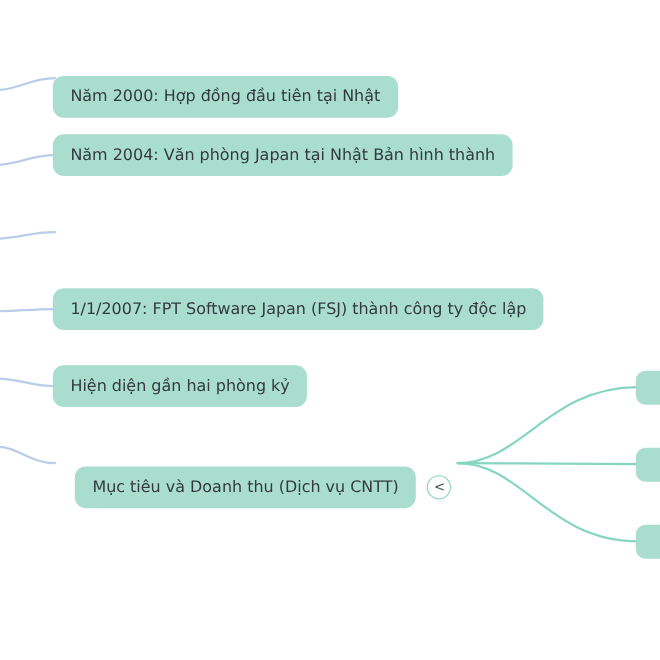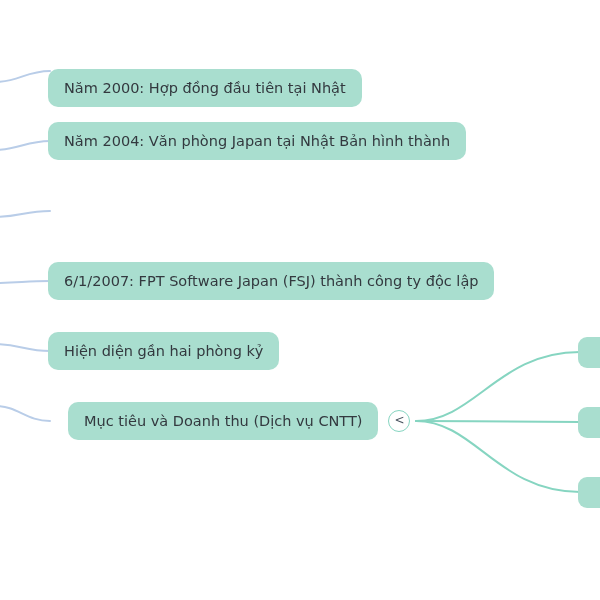--- a/index.html
+++ b/index.html
@@ -27,21 +27,21 @@
     height:38px;line-height:38px;
     padding:0 16px;
     background:var(--node-bg);
     border-radius:10px;
     font-size:14.5px;
     color:var(--node-text);
     white-space:nowrap;
     cursor:pointer;
   }
   .node-row{
-    position:absolute;left:48px;top:402px;
+    position:absolute;left:48px;top:424px;
     display:flex;align-items:center;gap:10px;padding-left:20px;
   }
   .node-row .node{position:static;}
   .collapse-btn{
     width:22px;height:22px;
     border-radius:50%;
     background:#ffffff;
     border:1.5px solid var(--connector-right);
     color:#4a5560;
     font-size:12px;line-height:19px;
@@ -84,21 +84,21 @@
   <div class="node n1">
     <span>Năm 2000: Hợp đồng đầu tiên tại Nhật</span>
   </div>
 
   <div class="node n2">
     <span>Năm 2004: Văn phòng Japan tại Nhật Bản hình thành</span>
   </div>
 
 
   <div class="node n4">
-    <span>6/1/2007: FPT Software Japan (FSJ) thành công ty độc lập</span>
+    <span>1/1/2007: FPT Software Japan (FSJ) thành công ty độc lập</span>
   </div>
 
   <div class="node n5">
     <span>Hiện diện gần hai phòng kỷ</span>
   </div>
 
   <div class="node-row">
     <div class="node">
       <span>Mục tiêu và Doanh thu (Dịch vụ CNTT)</span>
     </div>

